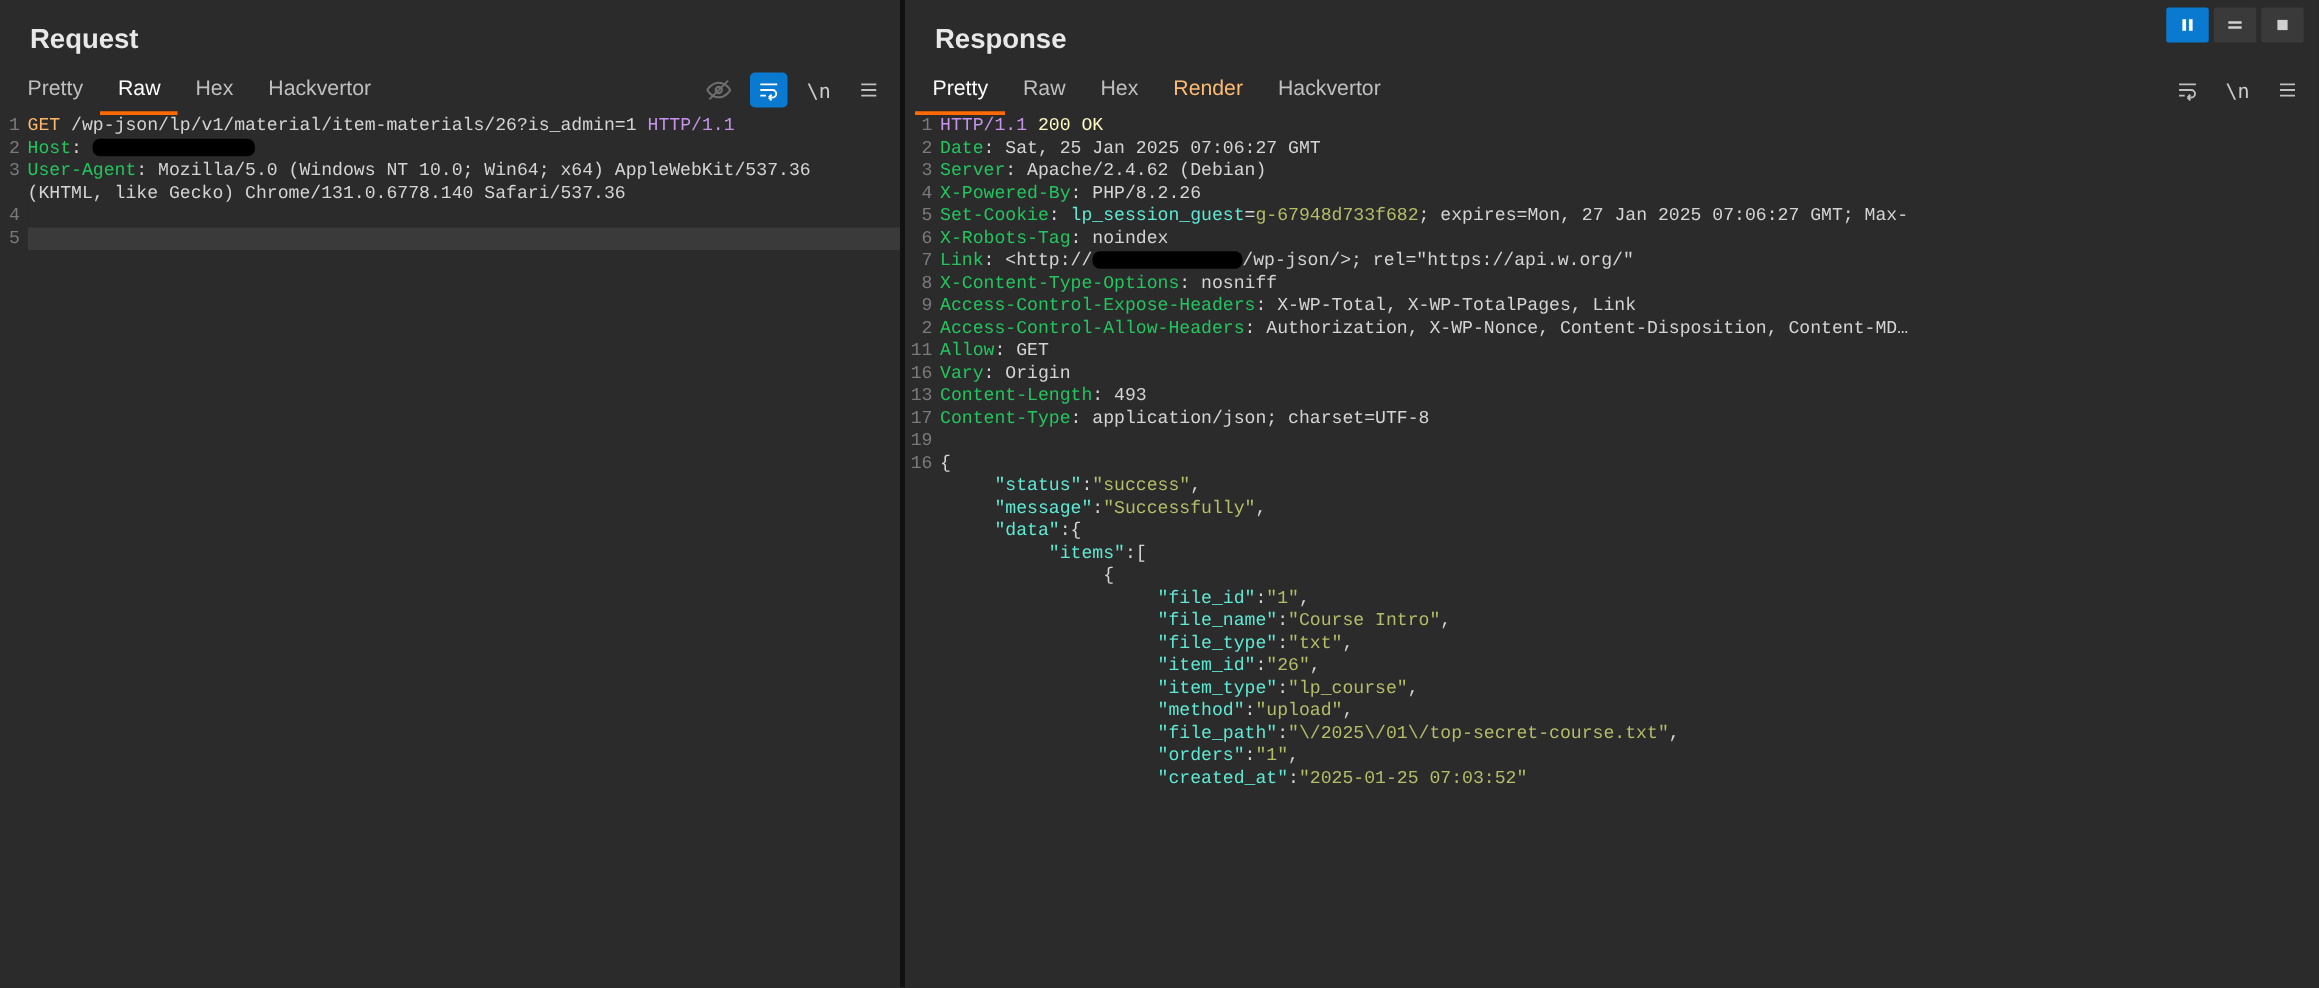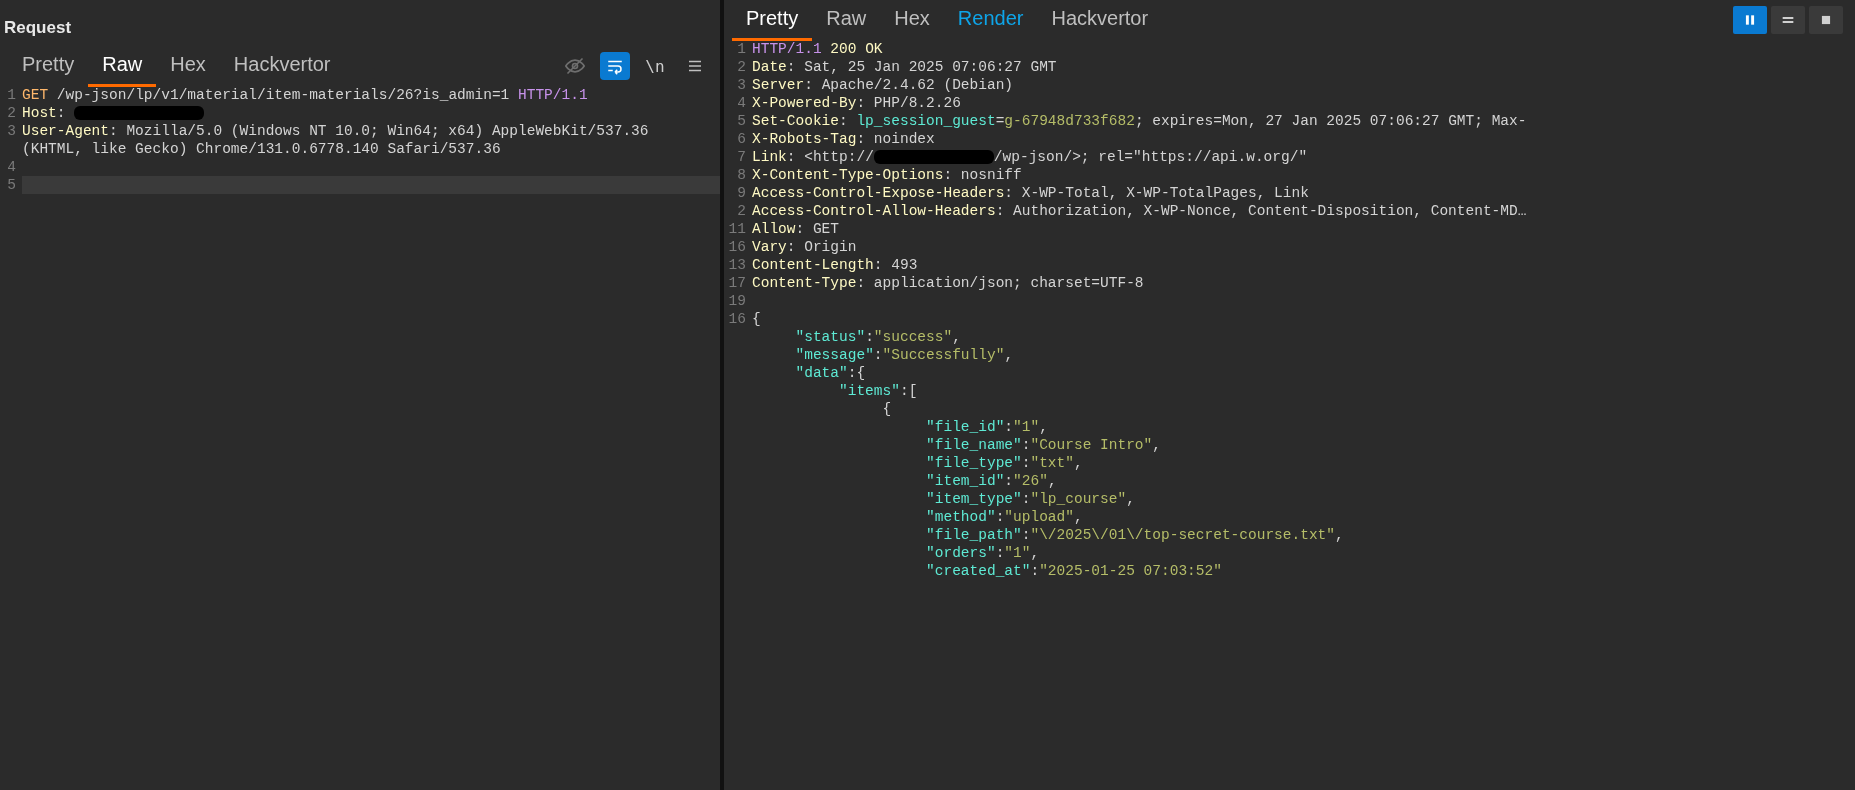--- a/index.html
+++ b/index.html
@@ -1,41 +1,41 @@
 <!DOCTYPE html>
 <html><head>
 <meta charset="utf-8">
 <style>
 * { margin:0; padding:0; box-sizing:border-box; }
 html,body { width:1855px; height:790px; background:#2b2b2b; color:#d4d4d4; font-family:Arial,Helvetica,sans-serif; overflow:hidden; }
 .wrap { display:flex; width:100%; height:100%; }
 .pane { position:relative; height:100%; background:#2b2b2b; }
 .pane.left { width:724px; border-right:4px solid #111; }
 .pane.right { flex:1; }
-.title { font-size:17px; font-weight:bold; color:#e8e8e8; padding:18px 12px 8px 4px; }
+.title { font-size:22px; font-weight:bold; color:#e8e8e8; padding:18px 12px 8px 24px; }
 .tabs { display:flex; align-items:center; height:40px; padding:0 8px; position:relative; }
-.tab { color:#bfbfbf; font-size:20px; padding:8px 14px; cursor:pointer; }
+.tab { color:#bfbfbf; font-size:17px; padding:8px 14px; cursor:pointer; }
 .tab.active { color:#fff; border-bottom:3px solid #ff6a00; }
-.tab.dim { color:#0ea5e9; }
+.tab.dim { color:#fdba74; }
 .tabs-right { position:absolute; right:10px; top:0; height:100%; display:flex; align-items:center; gap:10px; }
 .iconbtn { width:30px; height:28px; display:flex; align-items:center; justify-content:center; border-radius:4px; cursor:pointer; color:#c0c0c0; }
 .iconbtn.blue { background:#0a7ad1; color:#fff; }
 .iconbtn.dim { color:#6e6e6e; }
 .top-controls { position:absolute; top:6px; right:12px; display:flex; gap:4px; z-index:10; }
 .ctrl { width:34px; height:28px; background:#3a3a3a; display:flex; align-items:center; justify-content:center; cursor:pointer; border-radius:2px; color:#d0d0d0; }
 .ctrl.blue { background:#0a7ad1; color:#fff; }
 .editor { display:flex; font-family:Consolas,"Courier New",monospace; font-size:14.5px; line-height:18px; }
 .gutter { background:#2b2b2b; color:#7a7a7a; text-align:right; padding:0 6px 0 4px; user-select:none; min-width:22px; }
 .code { flex:1; white-space:pre; overflow:hidden; padding-right:0; }
 .pane.right .gutter { min-width:28px; }
 .line { height:18px; }
 .line.caret { background:#3a3a3a; }
 .method { color:#ffb86c; }
 .kw { color:#c792ea; }
-.tok-teal { color:#fef9c3;margin-top:28px; }
+.tok-teal { color:#22c55e;margin-top:28px; }
 .tok-cyan { color:#fef9c3; }
 .tok-gold { color:#5eead4; }
 .tok-olive { color:#b5bd68; }
 .white { color:#d4d4d4; }
 .redact { display:inline-block; background:#000; border-radius:6px; vertical-align:middle; }
 .redact.r1 { width:130px; height:14px; }
 .redact.r2 { width:120px; height:14px; }
 svg { display:block; }
 </style>
 </head>
@@ -103,20 +103,21 @@
             <line x1="4" y1="9" x2="20" y2="9"></line>
             <line x1="4" y1="15" x2="20" y2="15"></line>
           </svg>
       </div>
       <div class="ctrl">
         <svg width="14" height="14" viewBox="0 0 24 24" fill="currentColor">
             <rect x="5" y="5" width="14" height="14"></rect>
           </svg>
       </div>
     </div>
+    <div class="title">Response</div>
     <div class="tabs">
       <span style="display: flex;">
           <div class="tab active">Pretty</div>
           <div class="tab">Raw</div>
           <div class="tab">Hex</div>
           <div class="tab dim">Render</div>
           <div class="tab">Hackvertor</div>
         </span>
       <div class="tabs-right">
         <div class="iconbtn">

